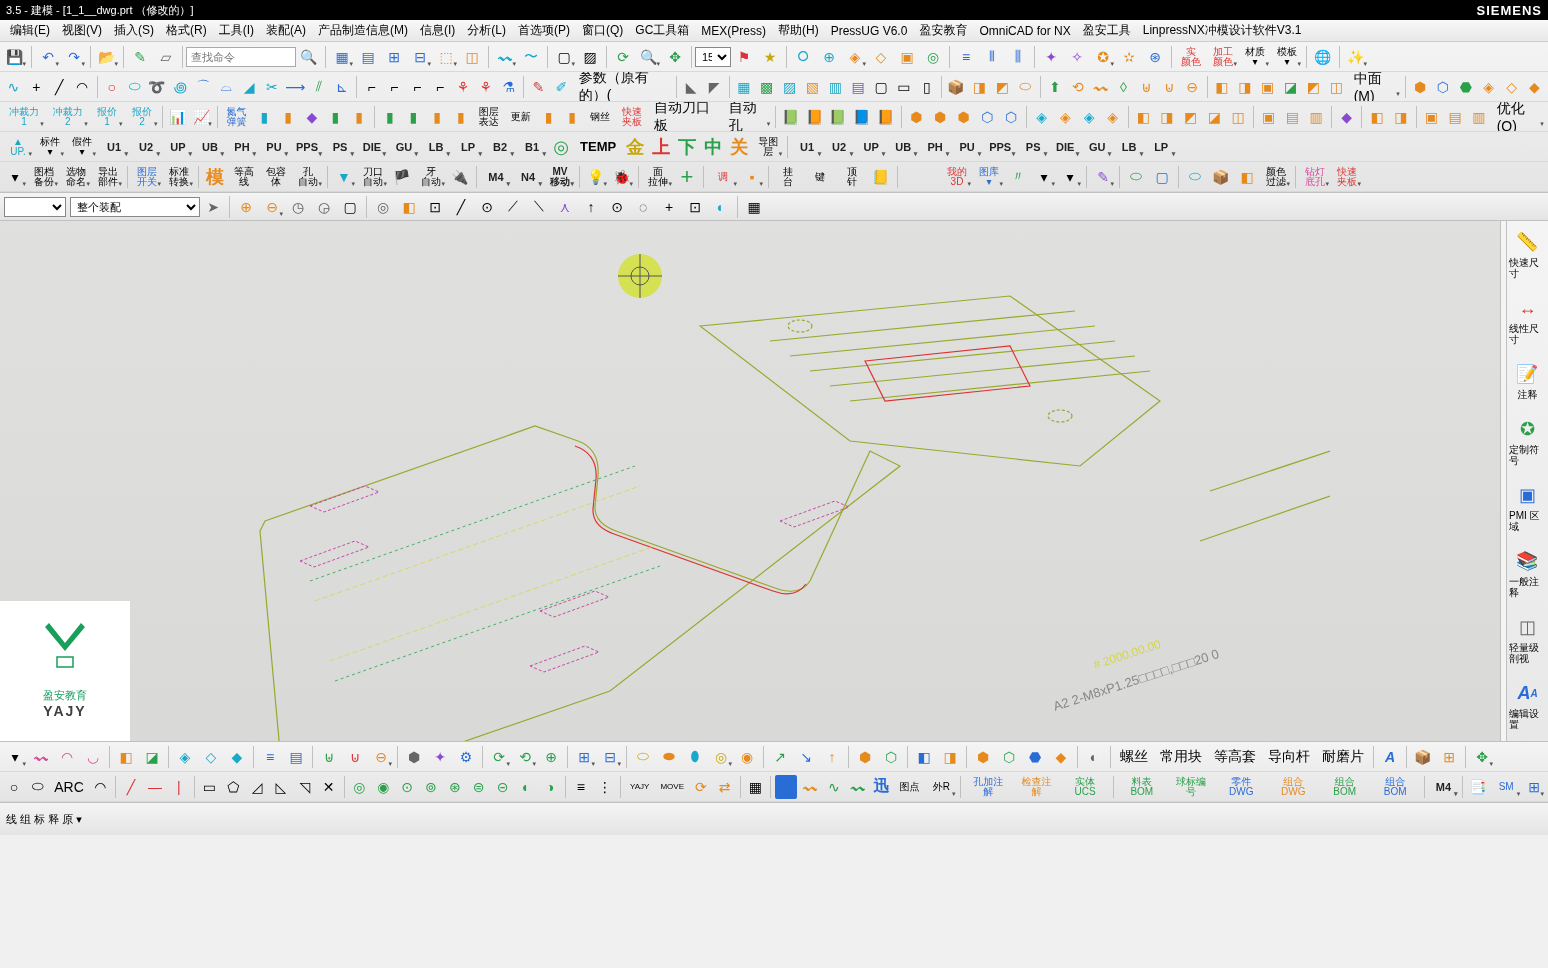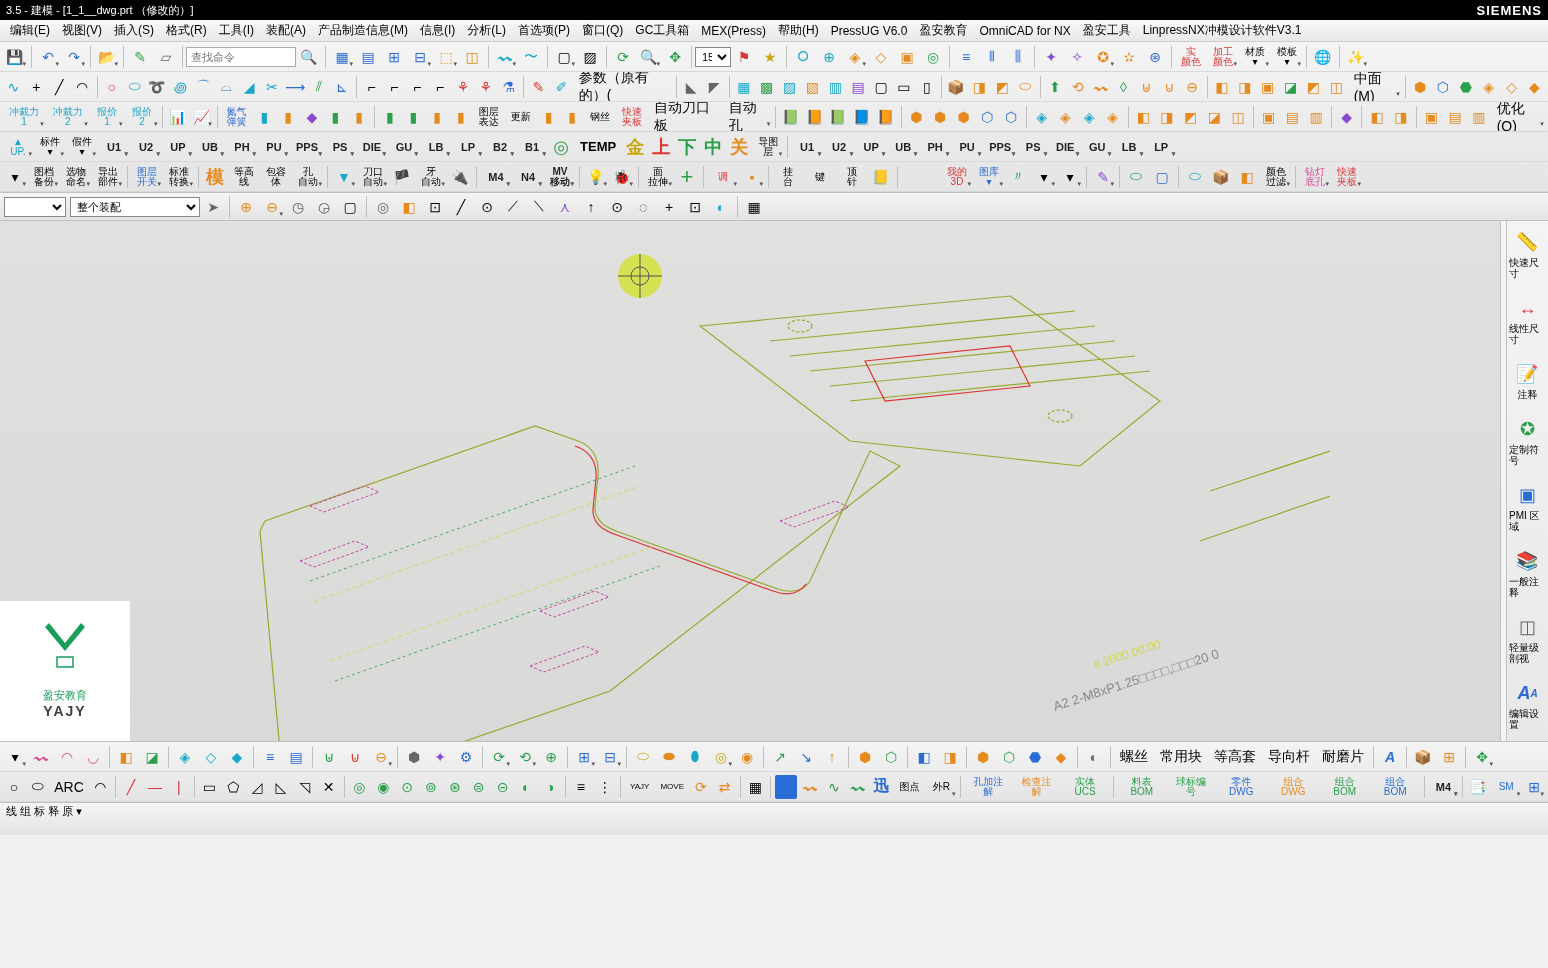--- a/index.html
+++ b/index.html
@@ -23,21 +23,21 @@
 .right-panel { position: absolute; right: 0; top: 0; width: 42px; background: linear-gradient(#f4f4f4,#e8e8e8); border-left: 1px solid #c0c0c0; height: 100%; display: flex; flex-direction: column; align-items: center; padding-top: 4px; gap: 8px; }
 .rp-item { display: flex; flex-direction: column; align-items: center; cursor: pointer; padding: 4px 2px; width: 100%; }
 .rp-item .ico { width: 26px; height: 26px; display: flex; align-items: center; justify-content: center; font-size: 18px; }
 .rp-item .lbl { font-size: 10px; line-height: 1.1; margin-top: 2px; }
 .logo-box { position: absolute; left: 0; bottom: 0; width: 130px; height: 140px; background: #fff; display: flex; flex-direction: column; align-items: center; justify-content: center; }
 .logo-box .logo-ico { font-size: 48px; color: #1a9e5c; }
 .logo-box .logo-sub { font-size: 11px; color: #1a9e5c; margin-top: 6px; }
 .logo-box .logo-sub2 { font-size: 14px; color: #404040; font-weight: bold; letter-spacing: 2px; }
 .svg-canvas { position: absolute; left: 0; top: 0; width: 1330px; height: 100%; }
 .bottom-toolbars { background: linear-gradient(#f4f4f4,#e4e4e4); border-top: 1px solid #c0c0c0; }
-.statusbar { background: linear-gradient(#f4f4f4,#e4e4e4); height: 22px; display: flex; align-items: flex-end; padding: 16px 6px; font-size: 11px; border-top: 1px solid #c0c0c0; }
+.statusbar { background: linear-gradient(#f4f4f4,#e4e4e4); height: 22px; display: flex; align-items: center; padding: 16px 6px; font-size: 11px; border-top: 1px solid #c0c0c0; }
 
 .c-blue{color:#2a6cd6}.c-green{color:#2aa04a}.c-red{color:#d33}.c-orange{color:#e68a1e}.c-purple{color:#8a4ad0}.c-cyan{color:#1aa8c8}.c-gray{color:#666}.c-yellow{color:#c8a810}.c-pink{color:#d84a9a}
 .txt-dark { color:#222; font-weight:bold; font-size:11px; }
 .lbl-general { font-size:10px; text-align:center; line-height:1; }
 </style>
 </head>
 <body>
 
 <div class="titlebar">
   <div class="titlebar-left">3.5 - 建模 - [1_1__dwg.prt （修改的）]</div>

